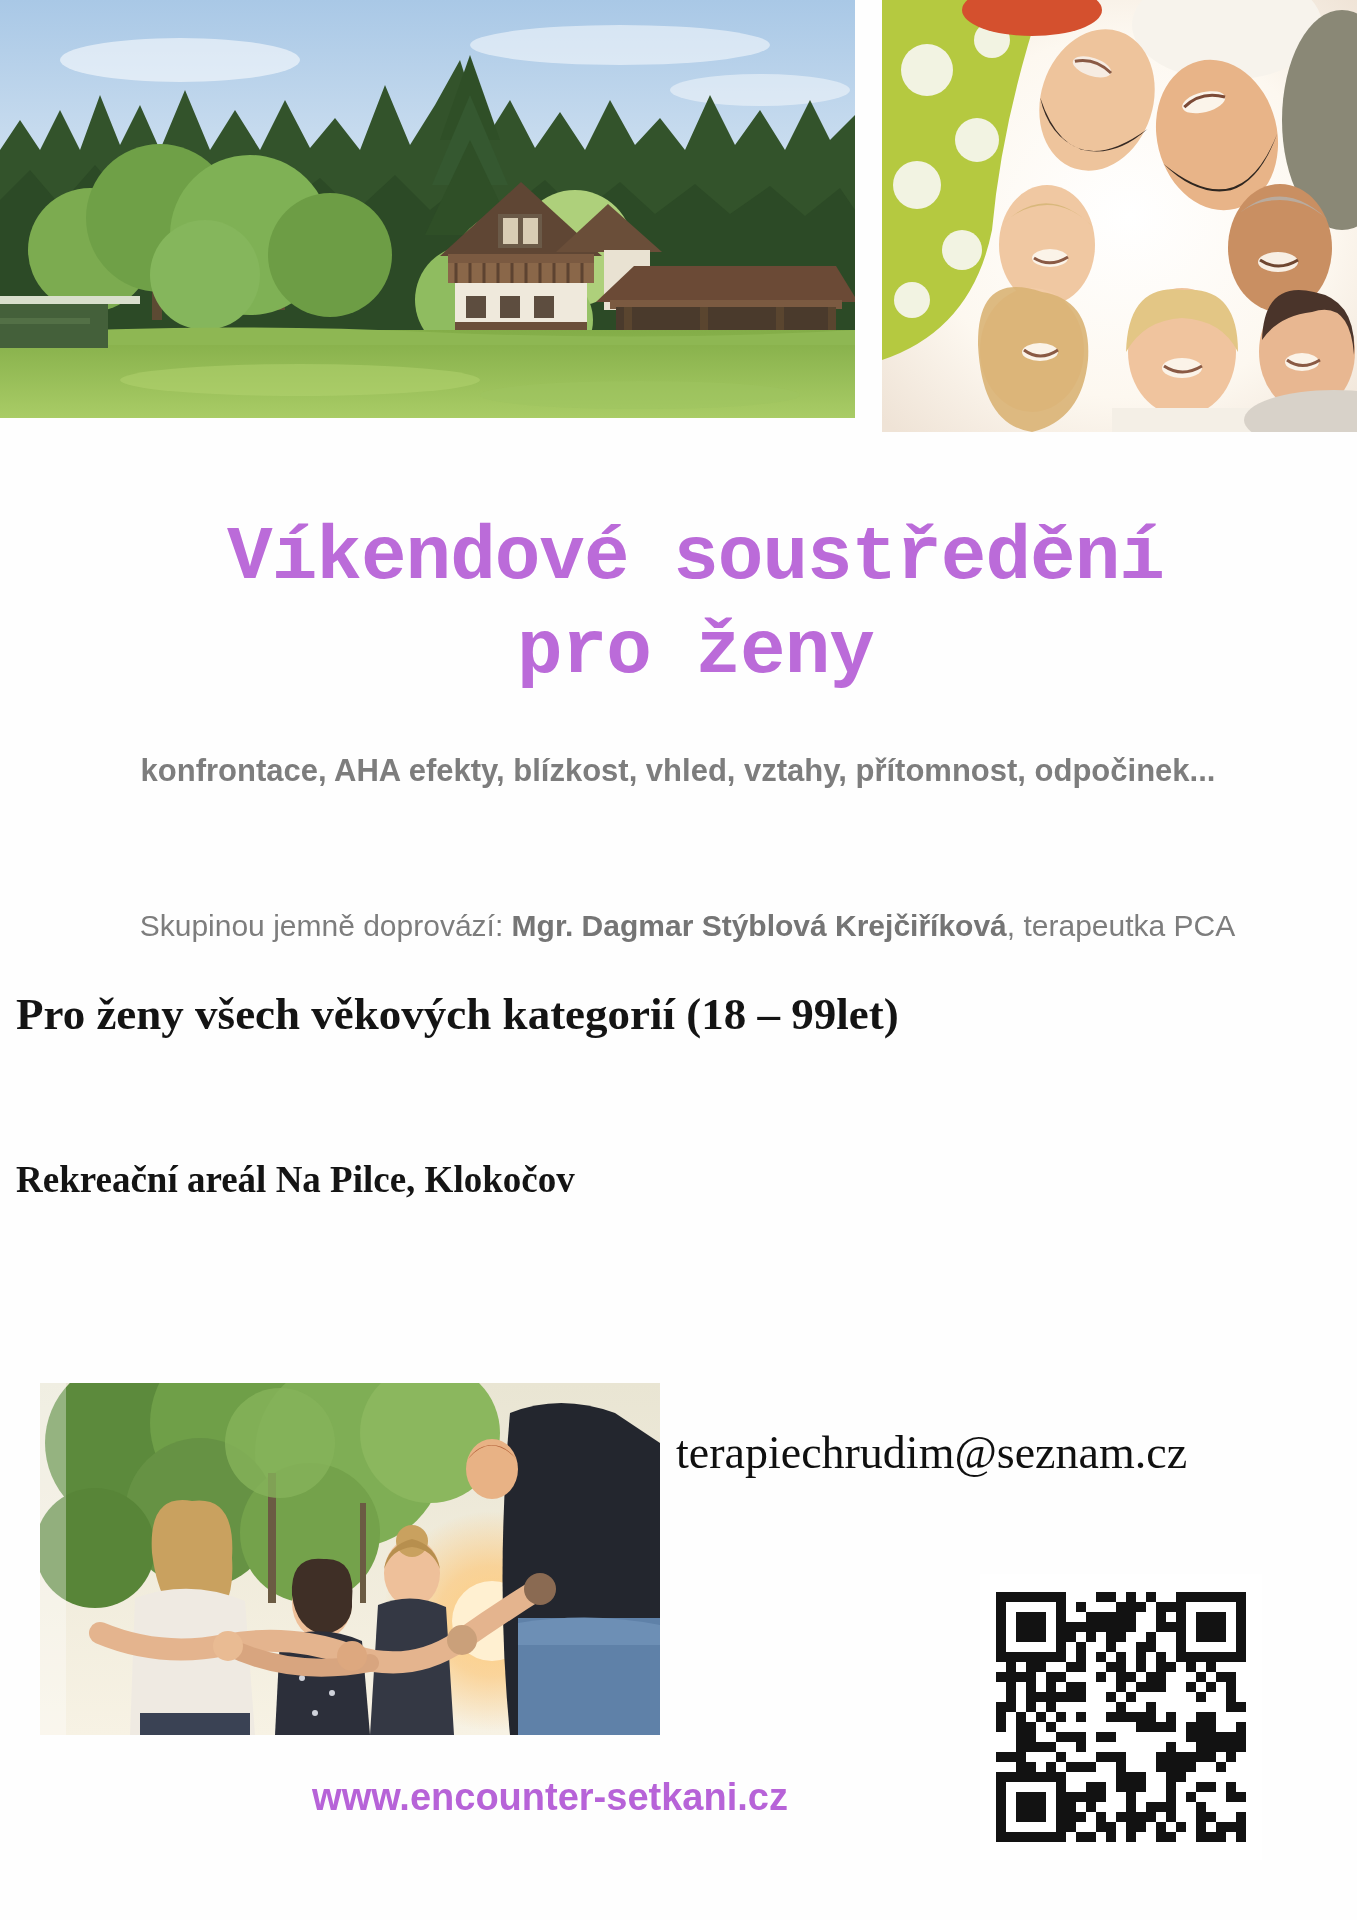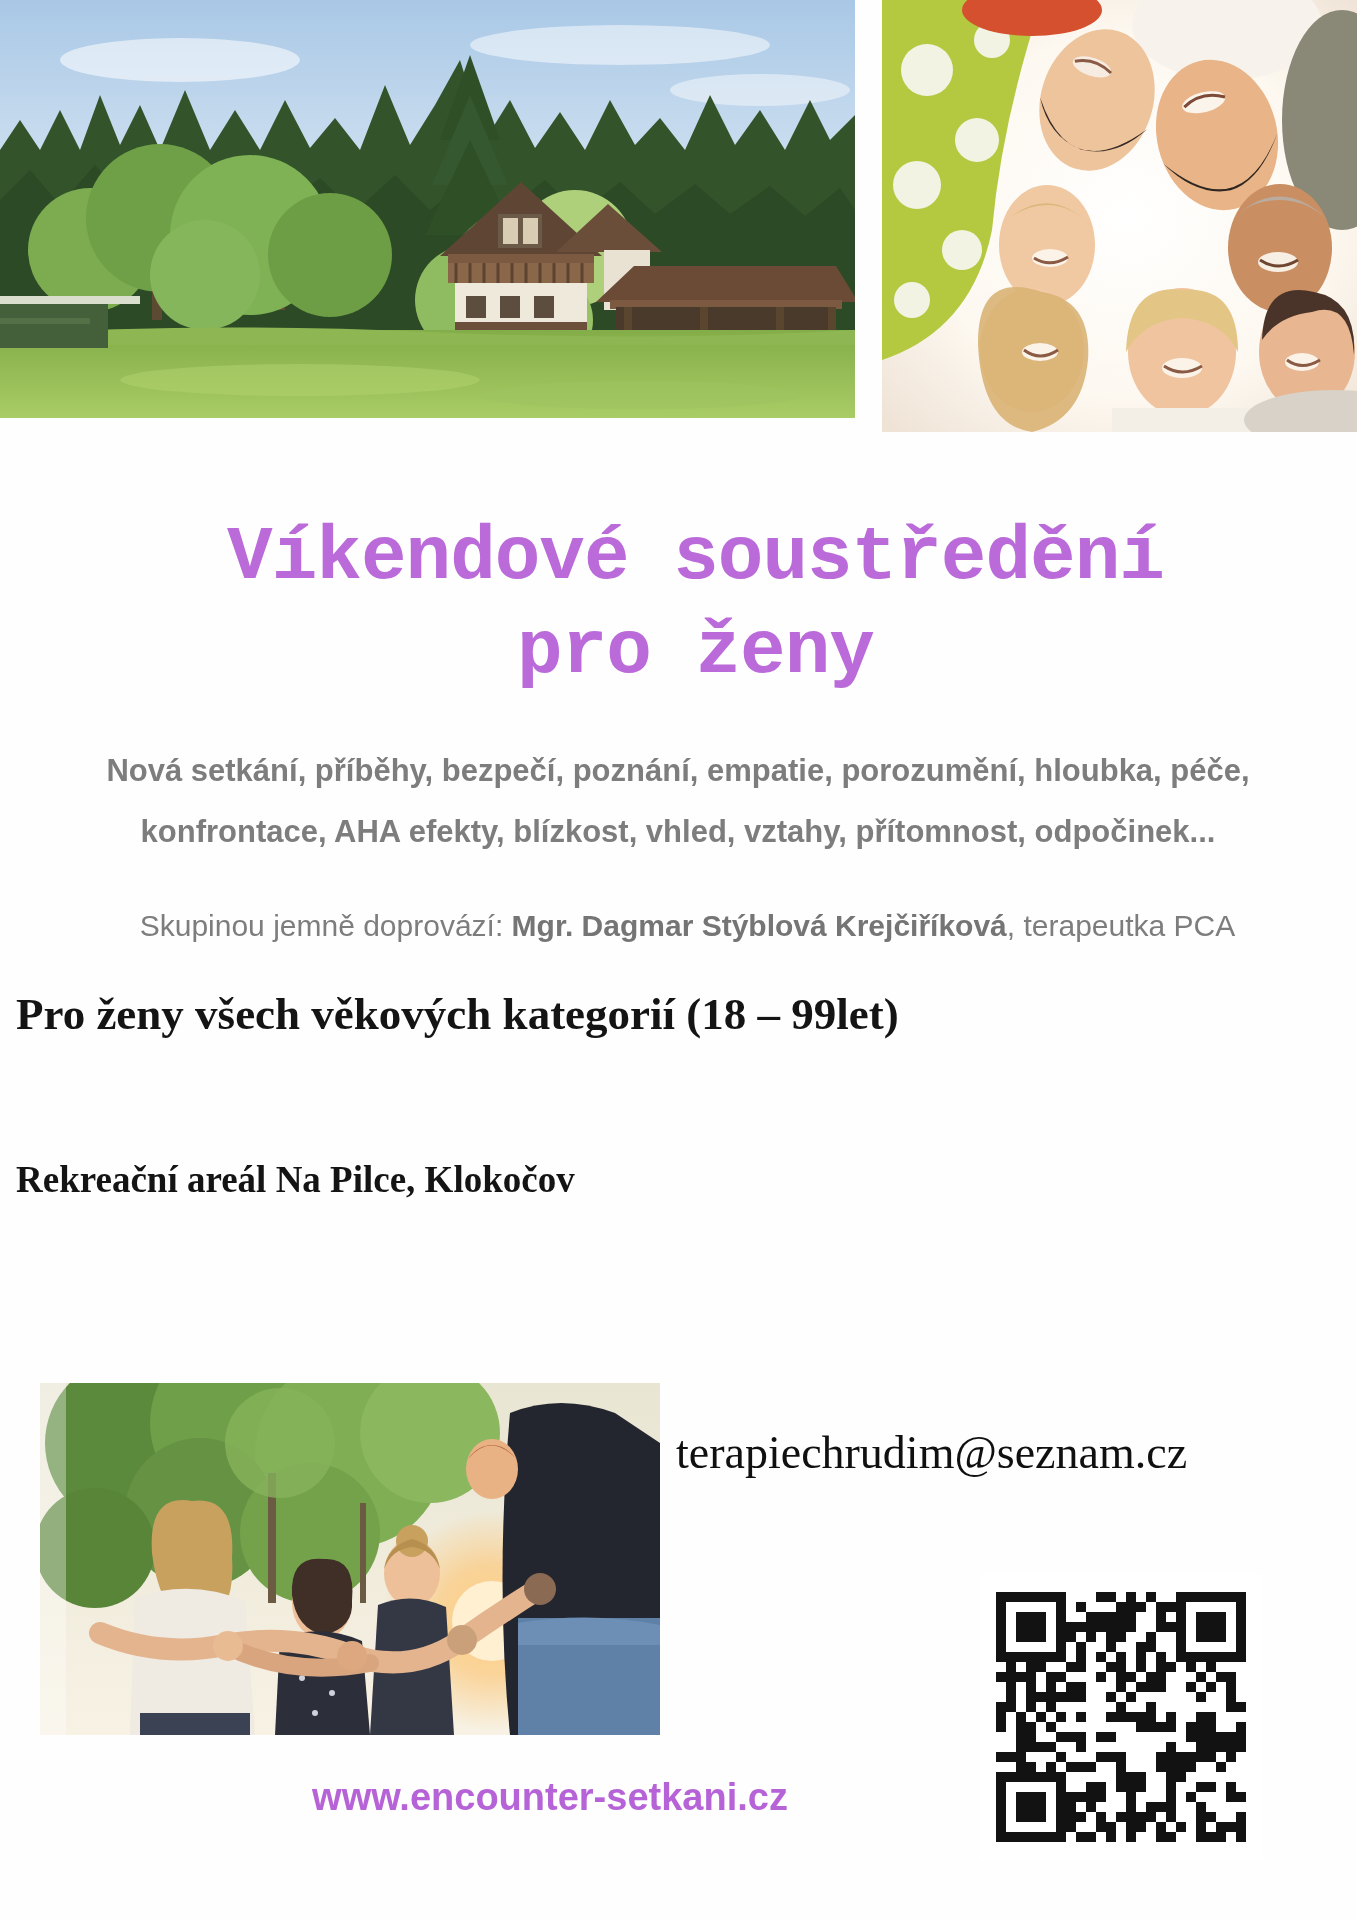--- a/index.html
+++ b/index.html
@@ -210,21 +210,20 @@
       <ellipse cx="452" cy="420" rx="90" ry="30" fill="#d8d2c9"></ellipse>
     </svg>
   </div>
 
   <h1 class="title">
     <span>Víkendové soustředění</span>
     <span>pro ženy</span>
   </h1>
 
   <p class="keywords">
-    <span>Nová setkání, příběhy, bezpečí, poznání, empatie, porozumění, hloubka, péče,</span>
     <span>konfrontace, AHA efekty, blízkost, vhled, vztahy, přítomnost, odpočinek...</span>
   </p>
 
   <p class="guide">
     <span>Skupinou jemně doprovází: </span><b>Mgr. Dagmar Stýblová Krejčiříková</b><span>, terapeutka PCA</span>
   </p>
 
   <h2 class="serif centered audience">Pro ženy všech věkových kategorií (18 – 99let)</h2>
   <div class="serif centered venue">Rekreační areál Na Pilce, Klokočov</div>
 

